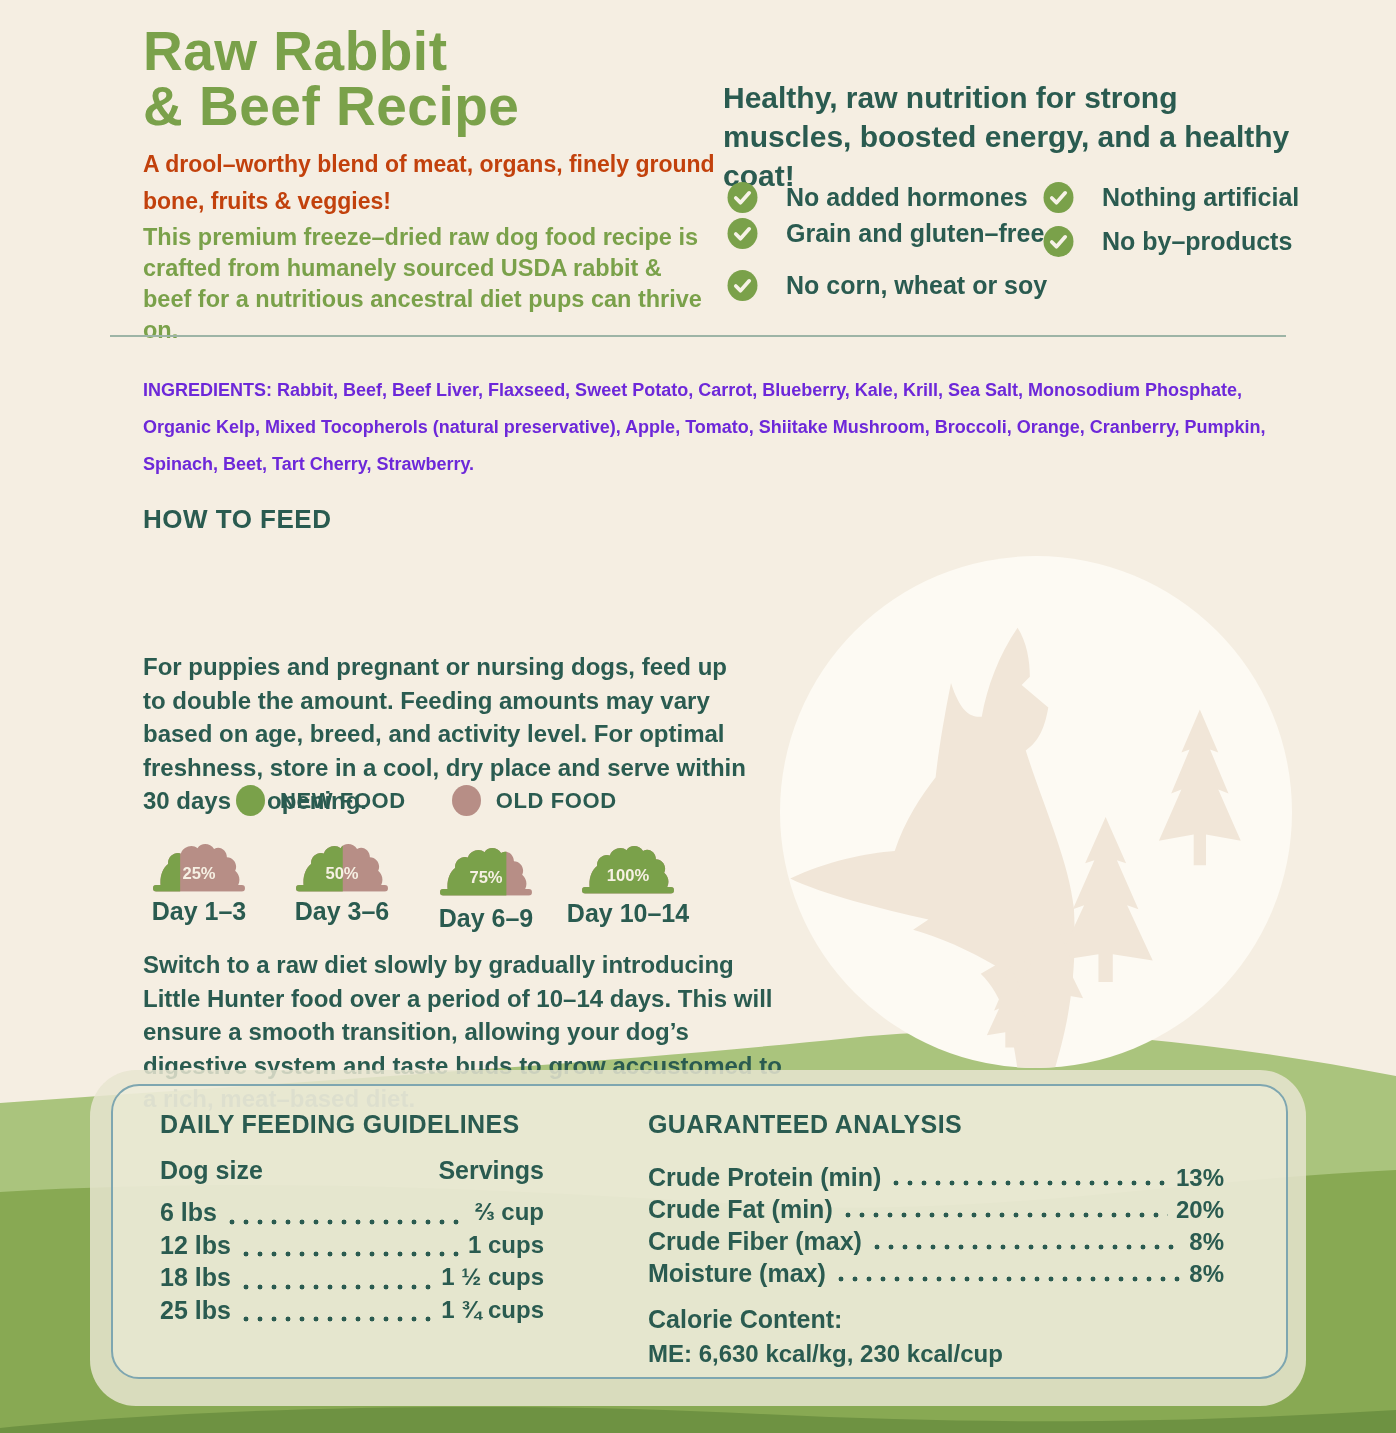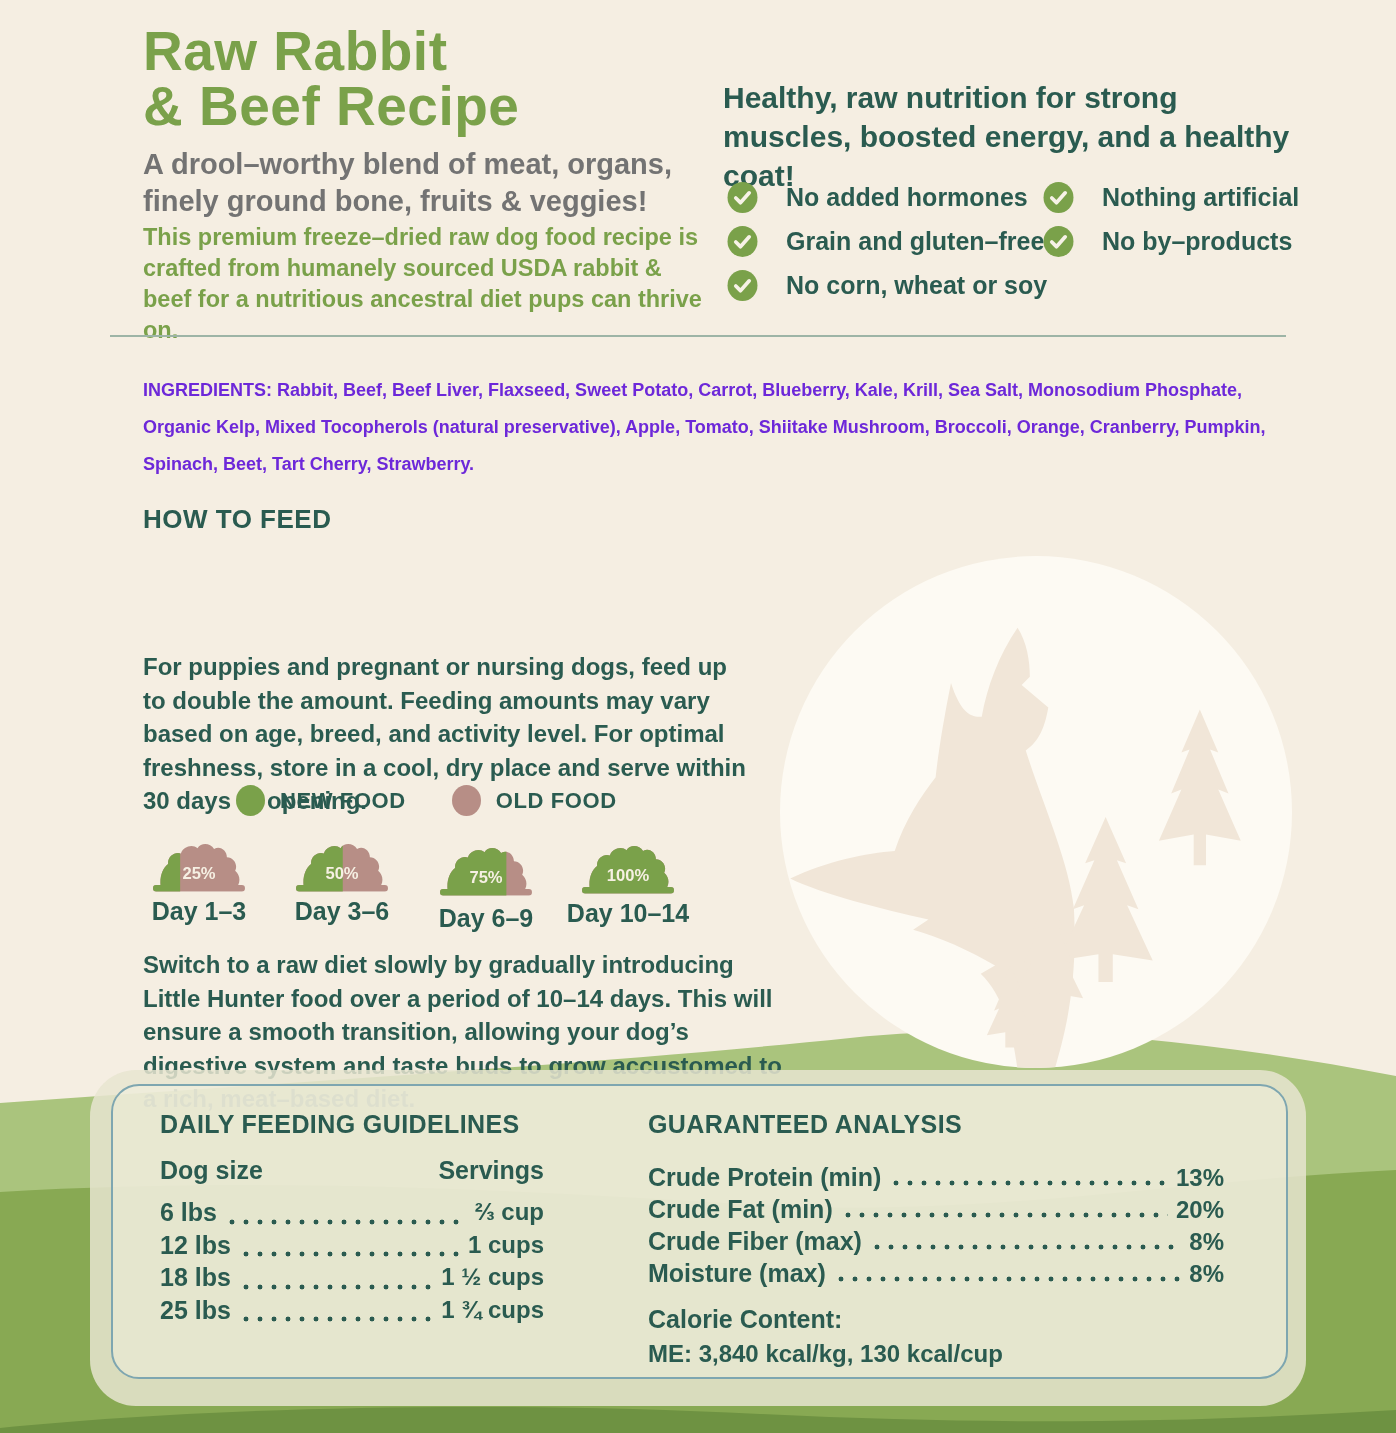--- a/index.html
+++ b/index.html
@@ -7,21 +7,21 @@
     position:relative;width:1396px;height:1433px;overflow:hidden;
     background:#f5eee2;
     font-family:"Liberation Sans","DejaVu Sans",sans-serif;
     color:#2a5b50;
   }
   .abs{position:absolute;}
   svg{display:block;}
 
   
   .title{left:143px;top:24px;font-size:55px;line-height:55px;font-weight:800;color:#7aa14a;letter-spacing:.5px;}
-  .subtitle{left:143px;top:146px;width:575px;font-size:29px;line-height:37px;font-weight:800;color:#737373;}
+  .subtitle{left:143px;top:146px;width:575px;font-size:23px;line-height:37px;font-weight:800;color:#c2410c;}
   .description{left:143px;top:222px;width:560px;font-size:23.5px;line-height:31px;font-weight:700;color:#7aa14a;}
 
   
   .benefits-heading{left:723px;top:78px;width:590px;font-size:30px;line-height:39px;font-weight:800;}
   .check-row{position:absolute;display:flex;align-items:center;height:34px;}
   .check-row .ic{width:31px;height:33px;flex:0 0 31px;}
   .check-row .lbl{margin-left:28px;font-size:25px;font-weight:800;white-space:nowrap;}
 
   .divider{left:110px;top:335px;width:1176px;height:0;border-top:2.5px solid #9db4a6;}
 
@@ -109,21 +109,21 @@
 
   <div class="abs benefits-heading">Healthy, raw nutrition for strong muscles, boosted energy, and a healthy coat!</div>
 
   <div class="check-row" style="left:727px;top:180px">
     <svg class="ic" viewBox="0 0 30 30">
         <ellipse cx="15" cy="15" rx="14.5" ry="15" fill="#7aa14a"></ellipse>
         <path d="M8.5 15.5 L13 20 L21.5 10.5" stroke="#f7f2e7" stroke-width="3.6" fill="none" stroke-linecap="round" stroke-linejoin="round"></path>
       </svg>
     <span class="lbl">No added hormones</span>
   </div>
-  <div class="check-row" style="left:727px;top:224px">
+  <div class="check-row" style="left:727px;top:216px">
     <svg class="ic" viewBox="0 0 30 30">
         <ellipse cx="15" cy="15" rx="14.5" ry="15" fill="#7aa14a"></ellipse>
         <path d="M8.5 15.5 L13 20 L21.5 10.5" stroke="#f7f2e7" stroke-width="3.6" fill="none" stroke-linecap="round" stroke-linejoin="round"></path>
       </svg>
     <span class="lbl">Grain and gluten–free</span>
   </div>
   <div class="check-row" style="left:727px;top:268px">
     <svg class="ic" viewBox="0 0 30 30">
         <ellipse cx="15" cy="15" rx="14.5" ry="15" fill="#7aa14a"></ellipse>
         <path d="M8.5 15.5 L13 20 L21.5 10.5" stroke="#f7f2e7" stroke-width="3.6" fill="none" stroke-linecap="round" stroke-linejoin="round"></path>
@@ -247,15 +247,15 @@
       <span class="dots"></span>
       <span class="gv">8%</span>
     </div>
     <div class="ga-row">
       <span class="gl">Moisture (max)</span>
       <span class="dots"></span>
       <span class="gv">8%</span>
     </div>
   </div>
   <div class="abs calorie-heading">Calorie Content:</div>
-  <div class="abs calorie-text">ME: 3,840 kcal/kg, 130 kcal/cup</div>
+  <div class="abs calorie-text">ME: 6,630 kcal/kg, 230 kcal/cup</div>
 
 </div>
 
 </body></html>

